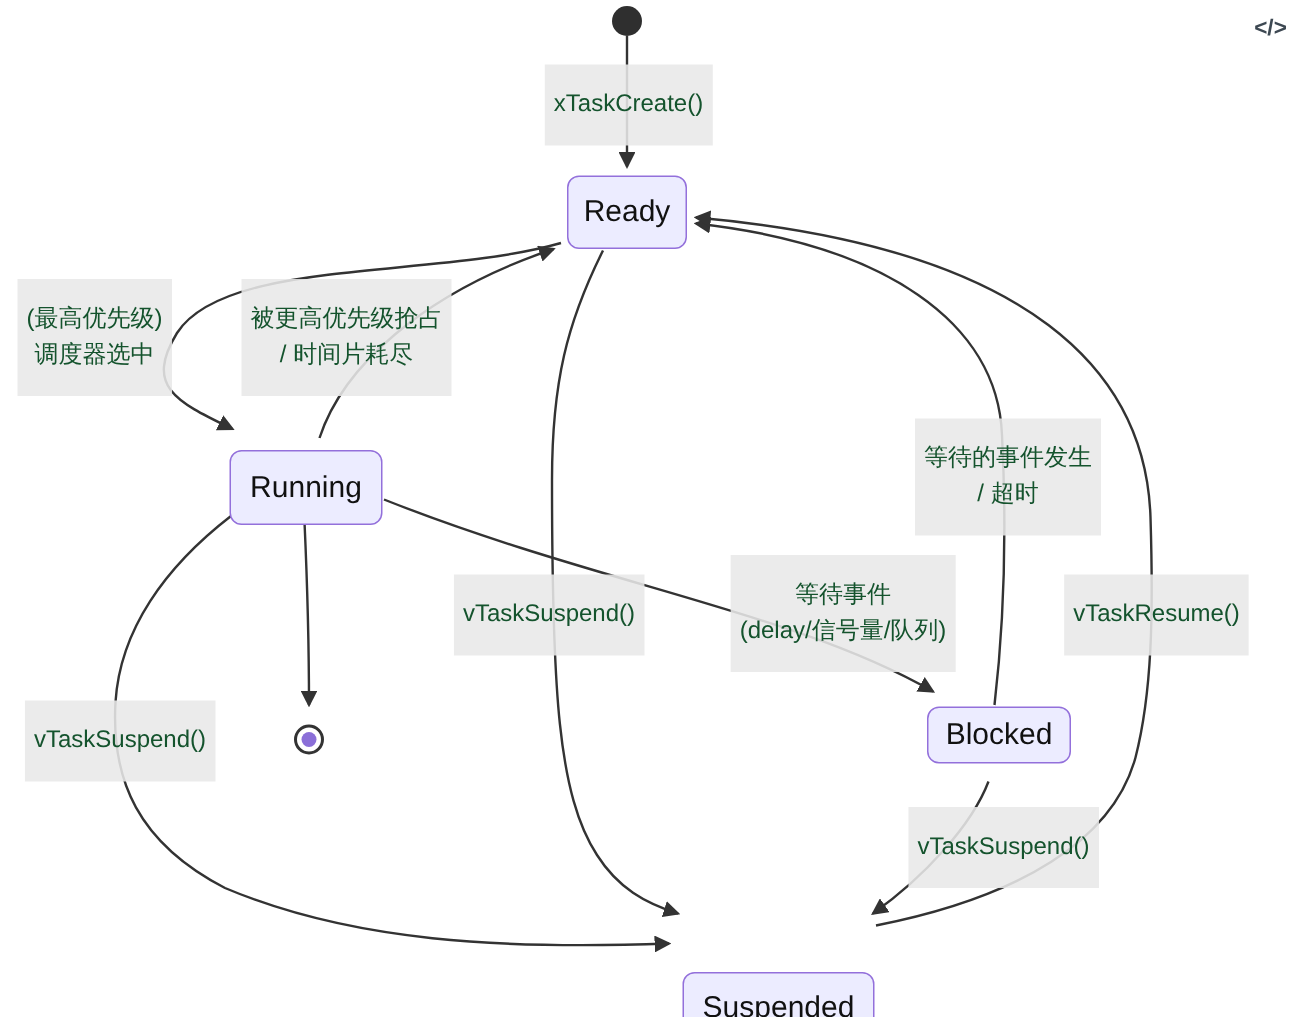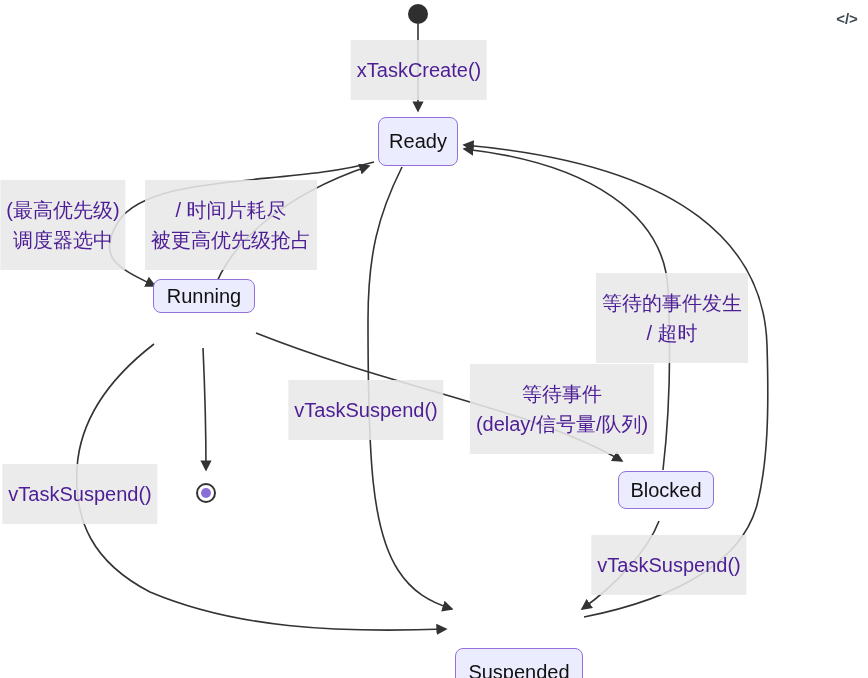--- a/index.html
+++ b/index.html
@@ -7,21 +7,21 @@
        font-family:"Liberation Sans","DejaVu Sans",sans-serif;}
   #canvas{position:relative;width:868px;height:678px;background:#ffffff;}
   #edges{position:absolute;left:0;top:0;width:868px;height:678px;}
 
   .state{position:absolute;display:flex;align-items:center;justify-content:center;
          background:#ECECFF;border:1.5px solid #9370DB;border-radius:8px;
          font-size:20px;color:#111;box-sizing:border-box;}
 
   .elabel{position:absolute;transform:translate(-50%,-50%);
           background:rgba(232,232,232,0.88);padding:15px 6px;
-          font-size:20px;line-height:1.5;color:#4c1d95;text-align:center;
+          font-size:16px;line-height:1.5;color:#14532d;text-align:center;
           white-space:nowrap;}
 
   .start-dot{position:absolute;left:408px;top:4px;width:20px;height:20px;
              border-radius:50%;background:#2f2f2f;}
   .final-dot{position:absolute;left:196px;top:483px;width:20px;height:20px;
              border-radius:50%;background:#ffffff;border:2.5px solid #333;
              box-sizing:border-box;display:flex;align-items:center;justify-content:center;}
   .final-dot-inner{width:10px;height:10px;border-radius:50%;background:#8b6fd8;}
 
   .code-toggle{position:absolute;left:831px;top:6px;width:32px;height:24px;
@@ -52,49 +52,50 @@
       <path d="M584,617 C680,598 742,560 757,505 C768,462 769,410 767,345 C764,250 690,165 464,145" marker-end="url(#arrow)"></path>
     </g>
   </svg>
 
   <div class="start-dot"></div>
   <div class="final-dot">
     <div class="final-dot-inner"></div>
   </div>
 
   <div class="state" style="left:378px;top:117px;width:80px;height:49px">Ready</div>
-  <div class="state" style="left:153px;top:279px;width:102px;height:34px">Running</div>
+  <div class="state" style="left:153px;top:300px;width:102px;height:50px">Running</div>
   <div class="state" style="left:618px;top:471px;width:96px;height:38px">Blocked</div>
   <div class="state" style="left:455px;top:648px;width:128px;height:49px">Suspended</div>
 
   <div class="elabel" style="left:419px;top:70px">xTaskCreate()</div>
 
   <div class="elabel" style="left:63px;top:225px">
     <div>(最高优先级)</div>
     <div>调度器选中</div>
   </div>
 
   <div class="elabel" style="left:231px;top:225px">
+    <div>被更高优先级抢占</div>
     <div>/ 时间片耗尽</div>
-    <div>被更高优先级抢占</div>
   </div>
 
 
   <div class="elabel" style="left:366px;top:410px">vTaskSuspend()</div>
 
   <div class="elabel" style="left:562px;top:409px">
     <div>等待事件</div>
     <div>(delay/信号量/队列)</div>
   </div>
 
   <div class="elabel" style="left:672px;top:318px">
     <div>等待的事件发生</div>
     <div>/ 超时</div>
   </div>
 
+  <div class="elabel" style="left:771px;top:410px">vTaskResume()</div>
 
   <div class="elabel" style="left:80px;top:494px">vTaskSuspend()</div>
 
   <div class="elabel" style="left:669px;top:565px">vTaskSuspend()</div>
 
   <div class="code-toggle">&lt;/&gt;</div>
 
 </div>
 
 </body></html>

